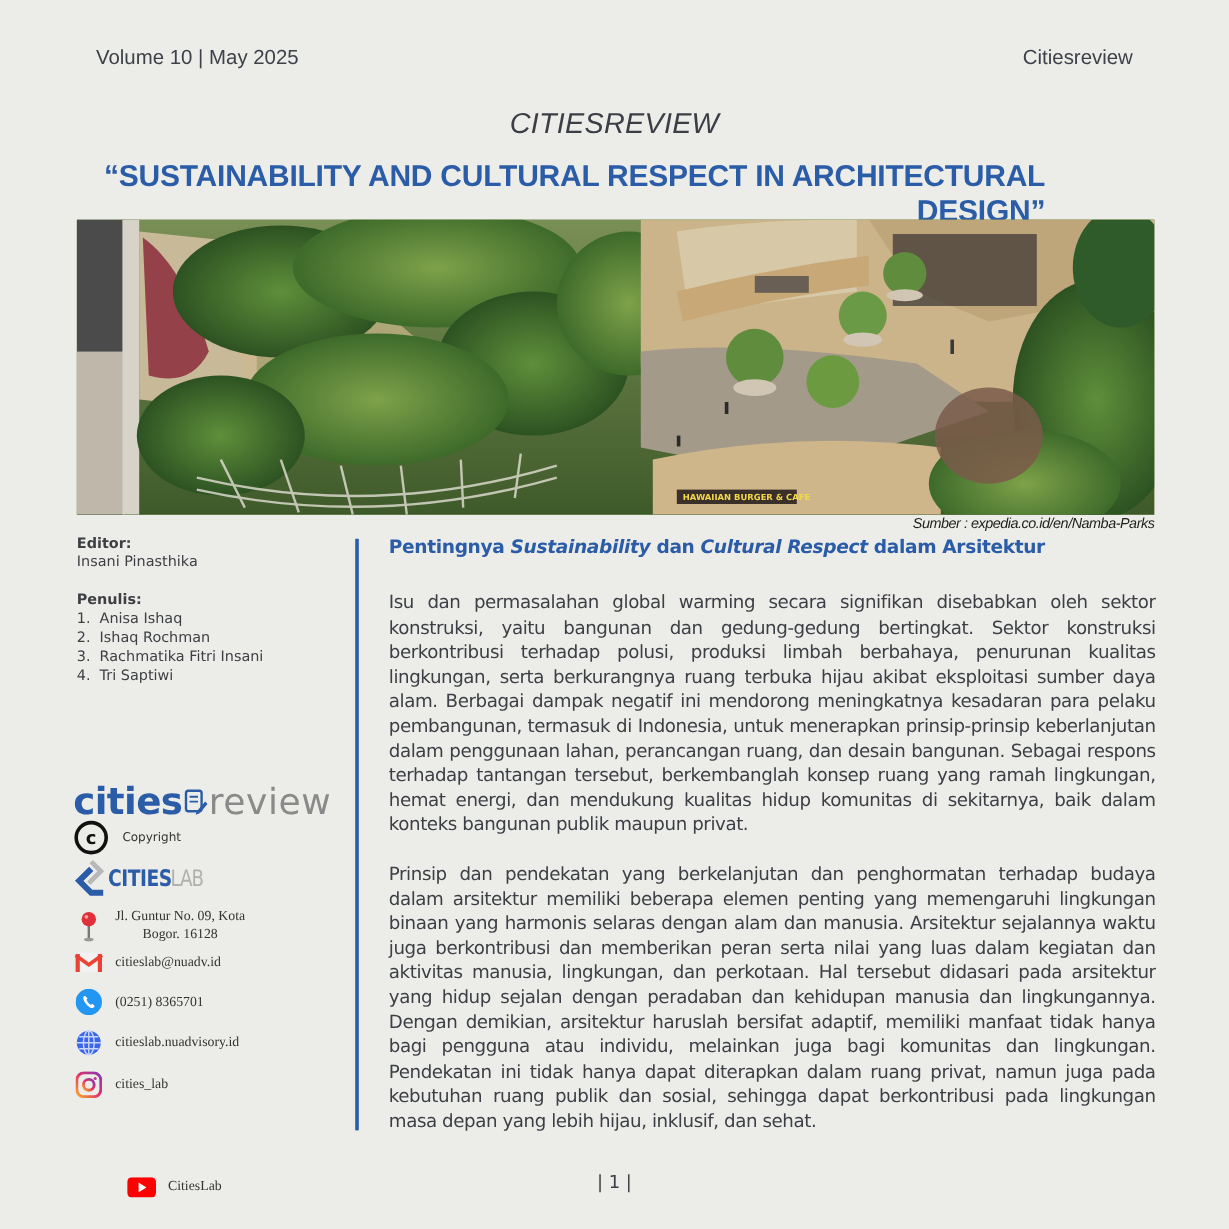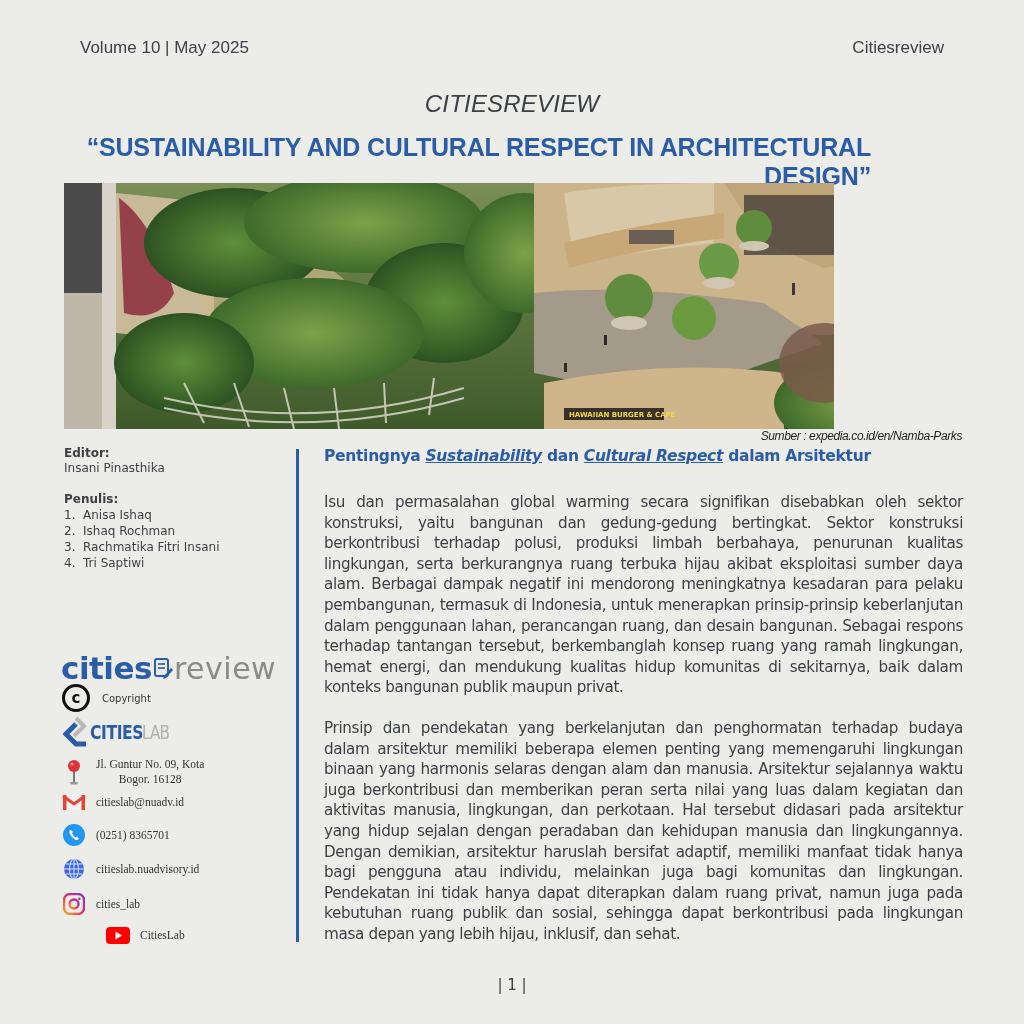--- a/index.html
+++ b/index.html
@@ -7,21 +7,21 @@
   body { position: relative; font-family: "Liberation Sans", "DejaVu Sans", sans-serif; color: #3c3f44; }
 
   .hdr-left { position: absolute; left: 80px; top: 38px; font-size: 17px; color: #3d4149; }
   .hdr-right { position: absolute; right: 80px; top: 38px; font-size: 17px; color: #3d4149; }
 
   .mag-title { position: absolute; left: 0; width: 1024px; top: 90px; text-align: center;
     font-size: 24px; font-style: italic; color: #3b3e45; letter-spacing: 0.2px; }
   .article-title { position: absolute; left: 0; width: 871px; top: 133px; text-align: right;
     font-size: 25px; font-weight: bold; color: #2b5ca8; letter-spacing: -0.2px; }
 
-  .photo { position: absolute; left: 64px; top: 183px; width: 770px; height: 246px; overflow: hidden;
+  .photo { position: absolute; left: 64px; top: 183px; width: 898px; height: 246px; overflow: hidden;
     background: #5d7a3c; }
   .photo svg { display: block; }
   .caption { position: absolute; right: 62px; top: 429px; font-size: 12px; font-style: italic; color: #1e1e1e;
     letter-spacing: -0.4px; }
 
   .sidebar { position: absolute; left: 64px; top: 446px; width: 220px; font-family: "DejaVu Sans", sans-serif; }
   .lbl { font-size: 12px; font-weight: bold; color: #3d3f44; line-height: 15px; }
   .val { font-size: 12px; color: #3d3f44; line-height: 15px; }
   .authors { list-style: none; }
   .authors li { font-size: 12px; color: #3d3f44; line-height: 16px; display: flex; }
@@ -44,21 +44,21 @@
     transform: scaleX(0.8); transform-origin: left; margin-left: -13px; }
 
   .contact { position: absolute; left: 62px; display: flex; align-items: center; font-family: Liberation Serif, serif; text-align: center; }
   .contact .ic { width: 24px; height: 24px; display: flex; align-items: center; justify-content: center; }
   .contact .tx { margin-left: 10px; font-size: 11.5px; color: #333; line-height: 15px; }
 
   .divider { position: absolute; left: 296px; top: 449px; width: 3px; height: 493px; background: #2b5ca8; }
 
   .main { position: absolute; left: 324px; top: 447px; width: 639px; font-family: "DejaVu Sans", sans-serif; }
   .section-title { font-size: 15.5px; font-weight: bold; color: #2b5ca8; letter-spacing: -0.3px; }
-  .section-title em { font-style: italic; text-decoration: underline; }
+  .section-title em { font-style: italic; }
   .para { margin-top: 27px; font-size: 15.2px; line-height: 20.6px; color: #3c3f45; text-align: justify;
     letter-spacing: -0.35px; }
   .para + .para { margin-top: 20px; }
 
   .page-num { position: absolute; left: 0; width: 1024px; top: 976px; text-align: center; font-size: 15px; color: #3b3e44; font-family: "DejaVu Sans", sans-serif; }
 </style>
 </head>
 <body>
 
 <div class="hdr-left">Volume 10 | May 2025</div>
@@ -258,21 +258,21 @@
         </linearGradient>
       </defs>
       <rect x="1" y="1" width="20" height="20" rx="6" fill="none" stroke="url(#ig)" stroke-width="2.4"></rect>
       <circle cx="11" cy="11" r="4.5" fill="none" stroke="url(#ig)" stroke-width="2.4"></circle>
       <circle cx="16.3" cy="5.7" r="1.3" fill="#c13584"></circle>
     </svg>
   </span>
   <span class="tx">cities_lab</span>
 </div>
 
-<div class="contact" style="top:923px;padding-left:44px;">
+<div class="contact" style="top:977px;padding-left:44px;">
   <span class="ic">
     <svg width="24" height="17" viewBox="0 0 24 17">
       <rect x="0" y="0" width="24" height="17" rx="4" fill="#ff0000"></rect>
       <path d="M9.5 4.5 L16 8.5 L9.5 12.5 Z" fill="#fff"></path>
     </svg>
   </span>
   <span class="tx">CitiesLab</span>
 </div>
 
 <div class="divider"></div>

